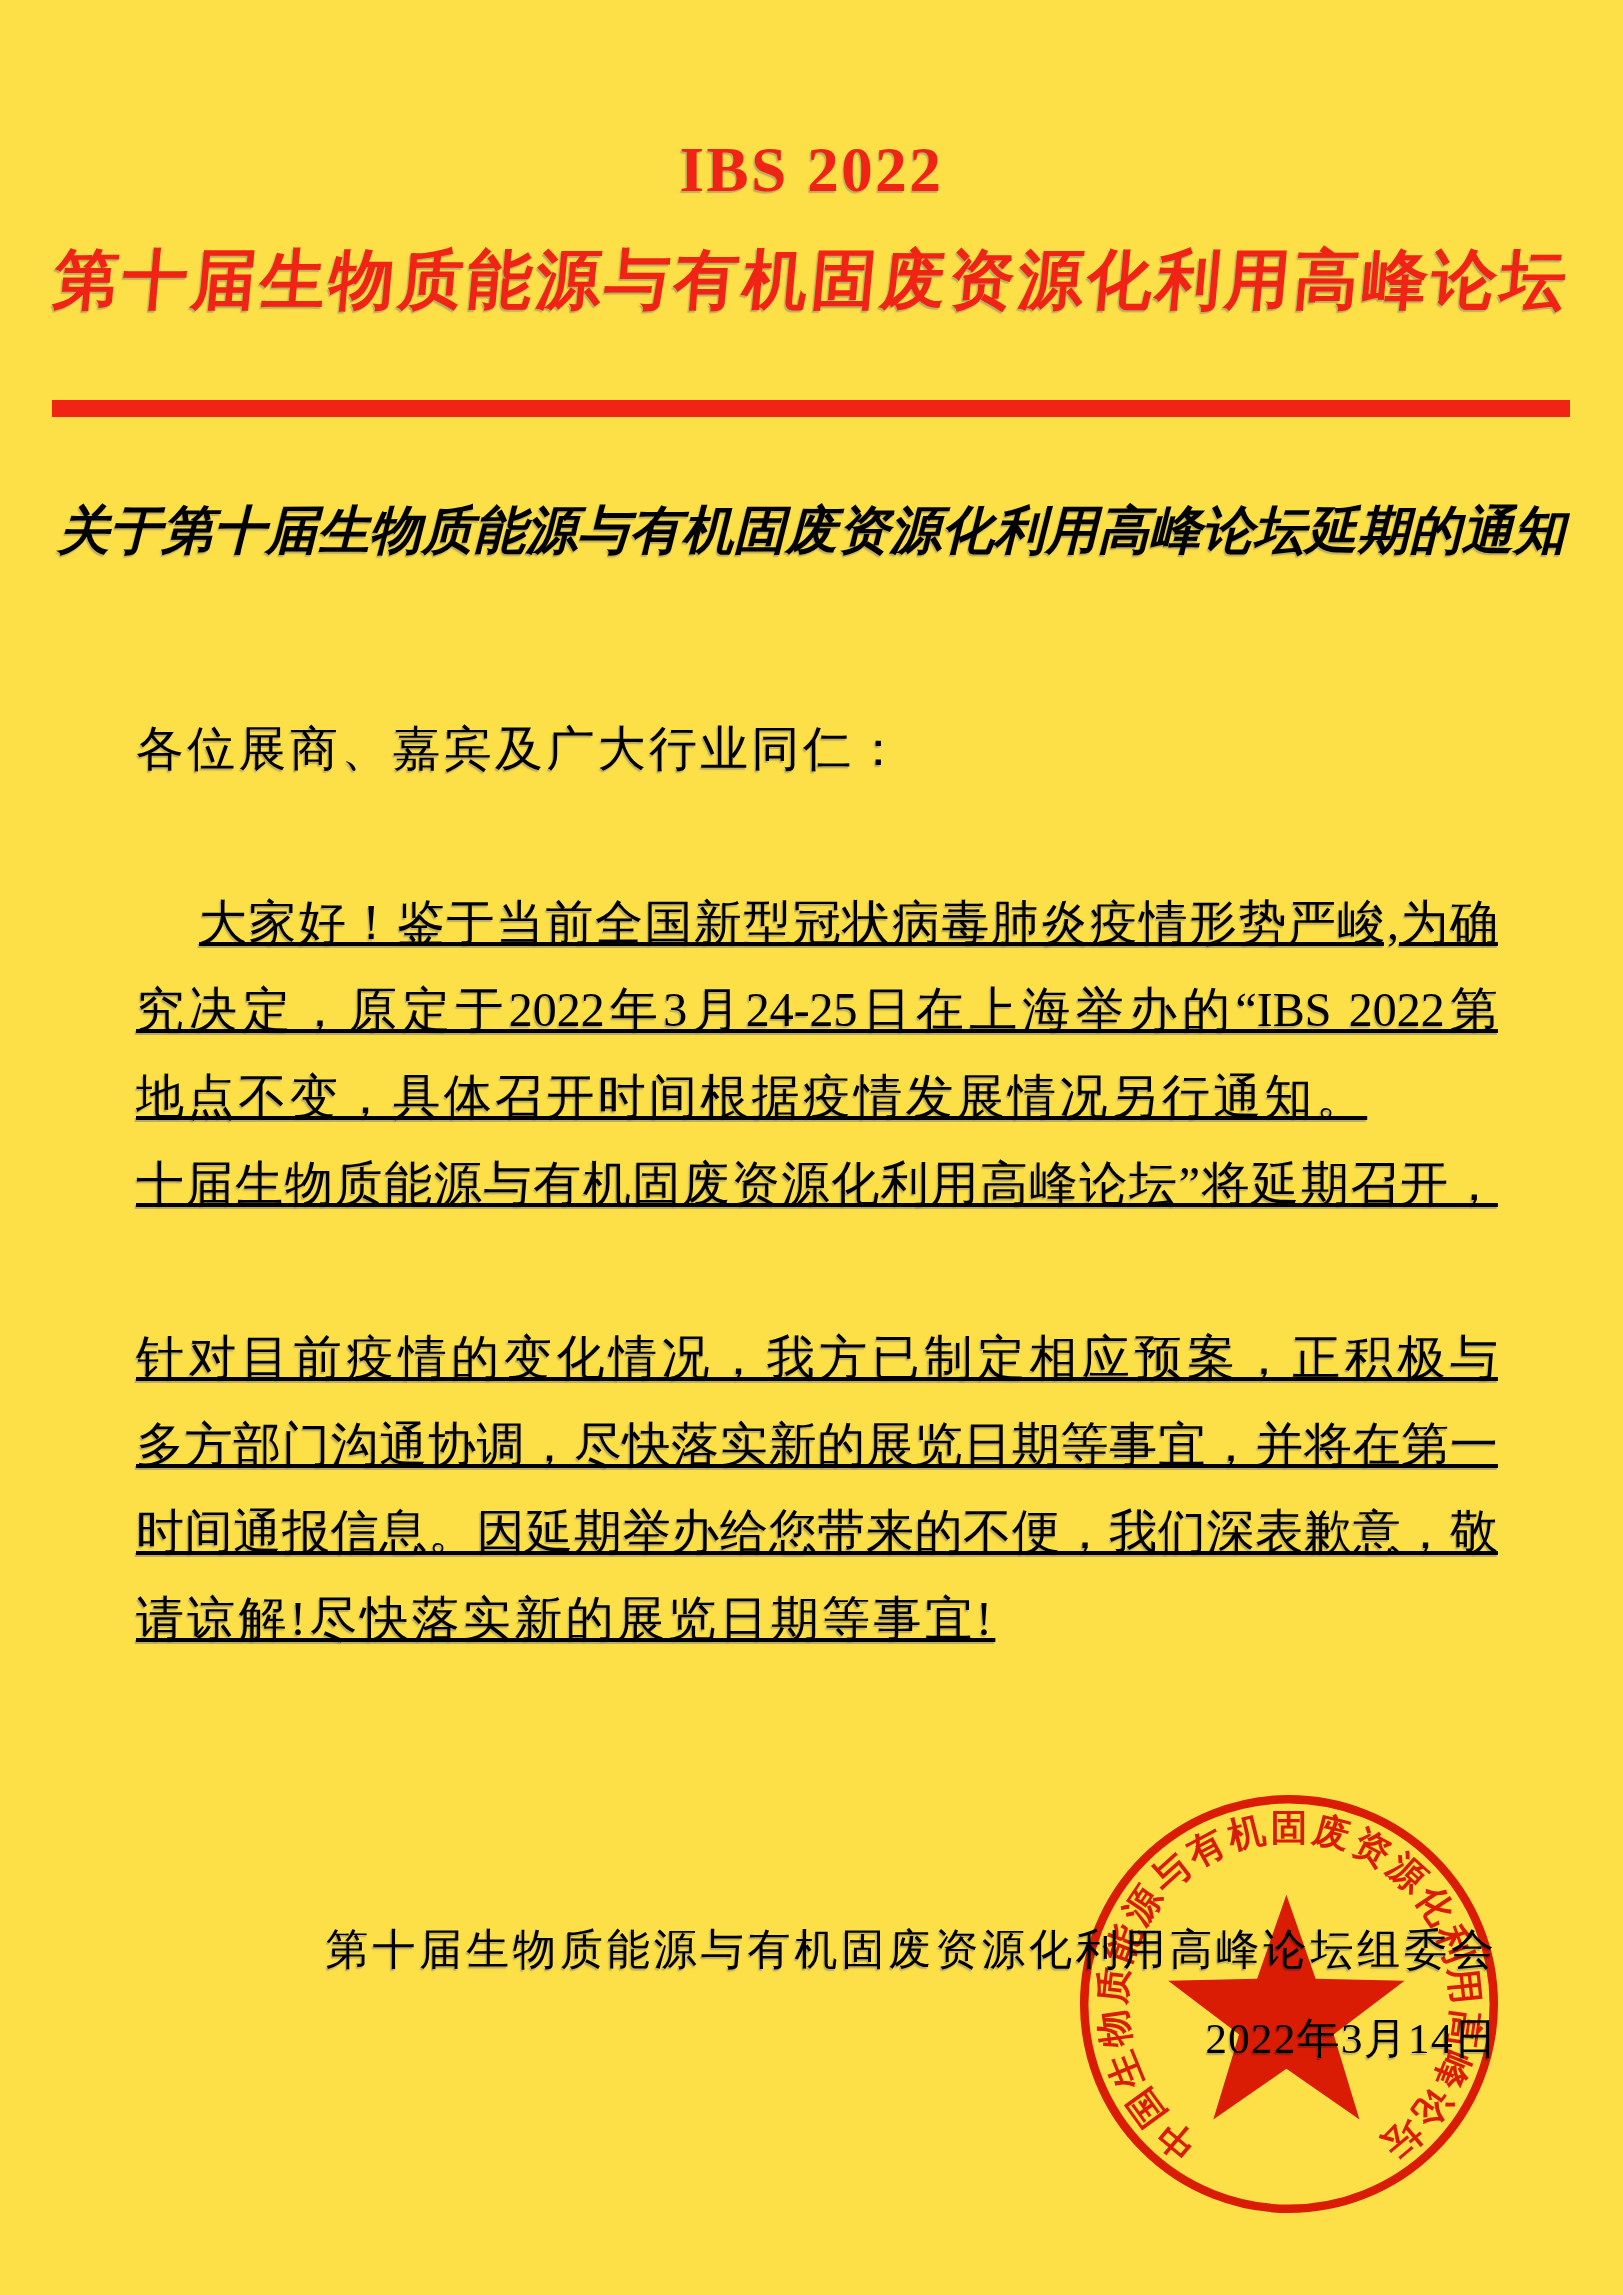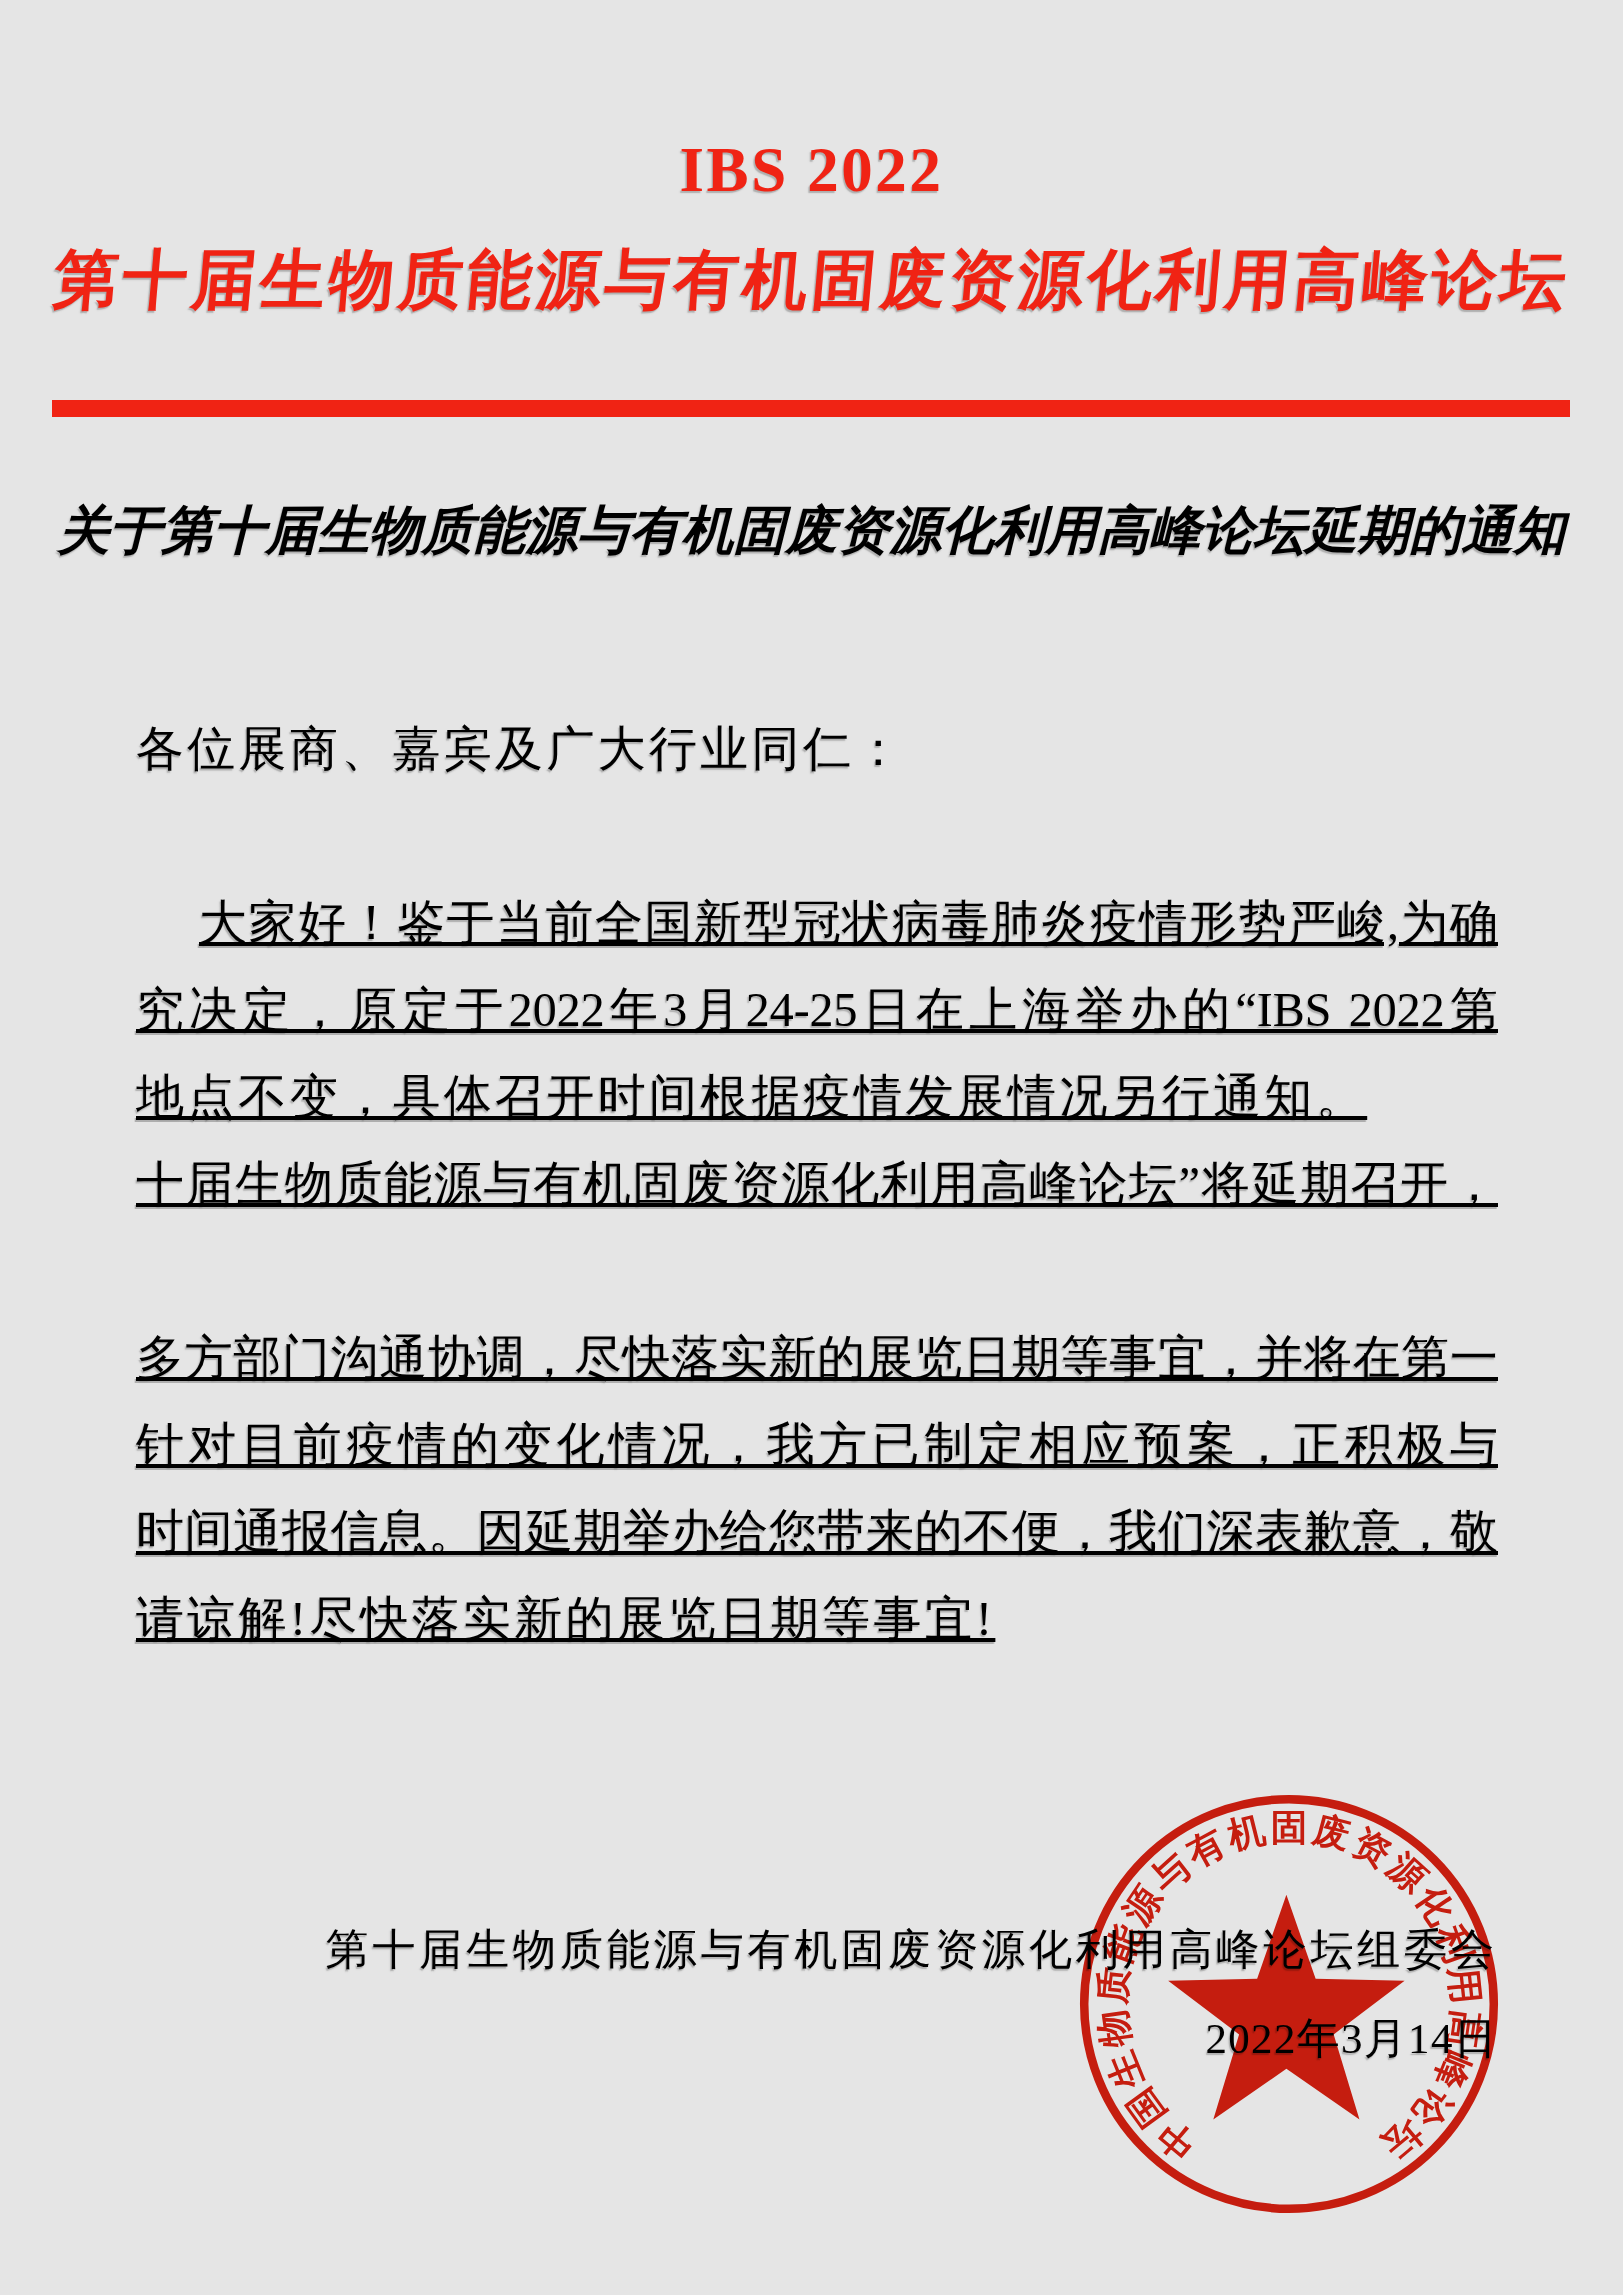--- a/index.html
+++ b/index.html
@@ -6,21 +6,21 @@
     --accent:#f02314;
     --seal:#dc2010;
     --ink:#000000;
   }
   *{margin:0;padding:0;box-sizing:border-box;}
   html,body{background:#ffffff;}
   .page{
     position:relative;
     width:1623px;
     height:2295px;
-    background:#e5e5e5;
+    background:#fde047;
     overflow:hidden;
     font-family:"Liberation Serif","DejaVu Serif",serif;
     color:var(--ink);
     padding-left:28px;
   }
   .shadowed{ text-shadow:-1.3px 2px 1.3px rgba(120,120,120,0.5); }
 
   .event-code{
     position:absolute; top:139px; left:0; width:100%;
     text-align:center;
@@ -140,22 +140,22 @@
     <div class="salutation shadowed">各位展商、嘉宾及广大行业同仁：</div>
     <div class="bline blank"></div>
 
     <div class="bline indent shadowed">大家好！鉴于当前全国新型冠状病毒肺炎疫情形势严峻,为确</div>
     <div class="bline shadowed">究决定，原定于2022年3月24-25日在上海举办的“IBS 2022第</div>
     <div class="bline no-just shadowed">地点不变，具体召开时间根据疫情发展情况另行通知。</div>
     <div class="bline shadowed">十届生物质能源与有机固废资源化利用高峰论坛”将延期召开，</div>
 
     <div class="bline blank"></div>
 
+    <div class="bline shadowed">针对目前疫情的变化情况，我方已制定相应预案，正积极与</div>
     <div class="bline shadowed">多方部门沟通协调，尽快落实新的展览日期等事宜，并将在第一</div>
-    <div class="bline shadowed">针对目前疫情的变化情况，我方已制定相应预案，正积极与</div>
     <div class="bline shadowed">时间通报信息。因延期举办给您带来的不便，我们深表歉意，敬</div>
     <div class="bline no-just shadowed">请谅解!尽快落实新的展览日期等事宜!</div>
   </div>
 
   <div class="signature shadowed">第十届生物质能源与有机固废资源化利用高峰论坛组委会</div>
 
   <div class="date-line shadowed">2022年3月14日</div>
 
   <div class="seal">
     <svg viewBox="0 0 700 700">

